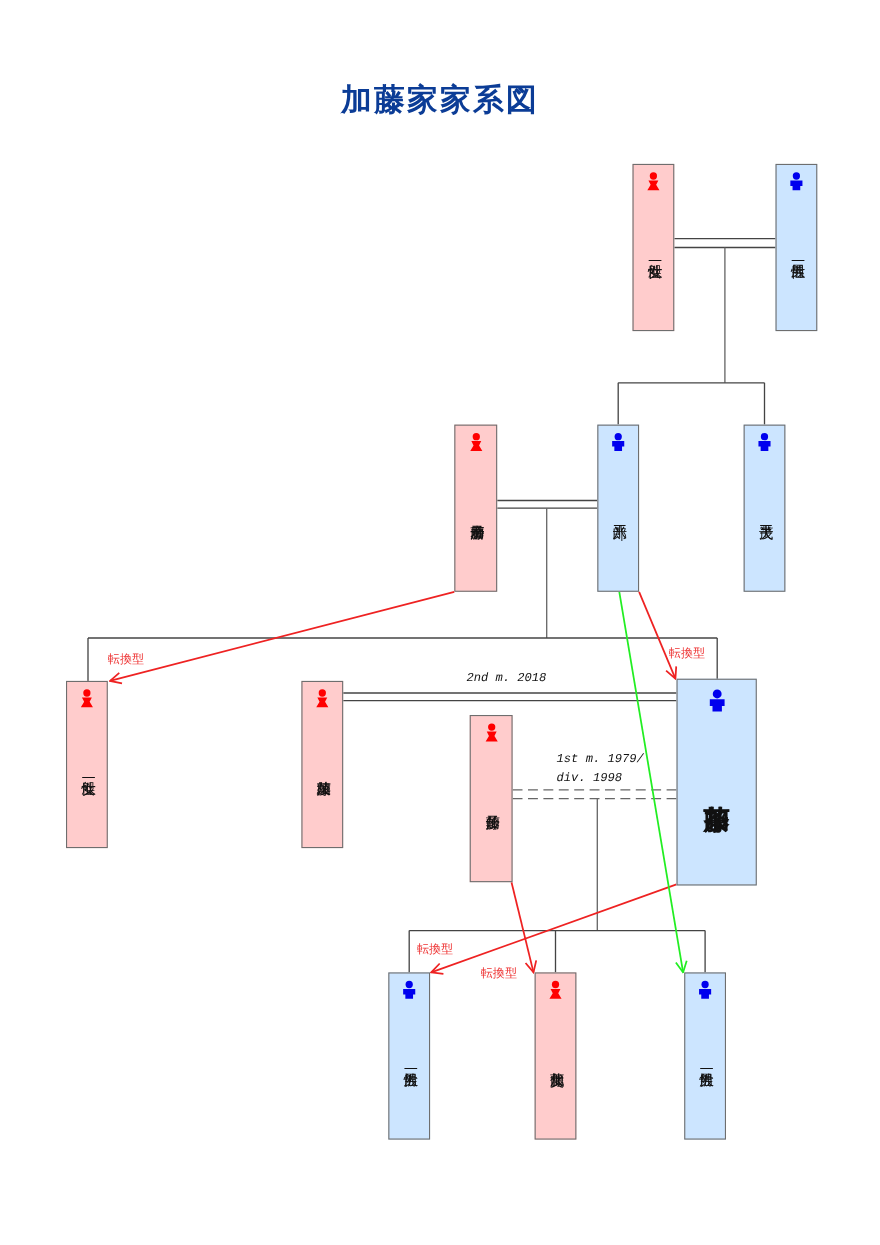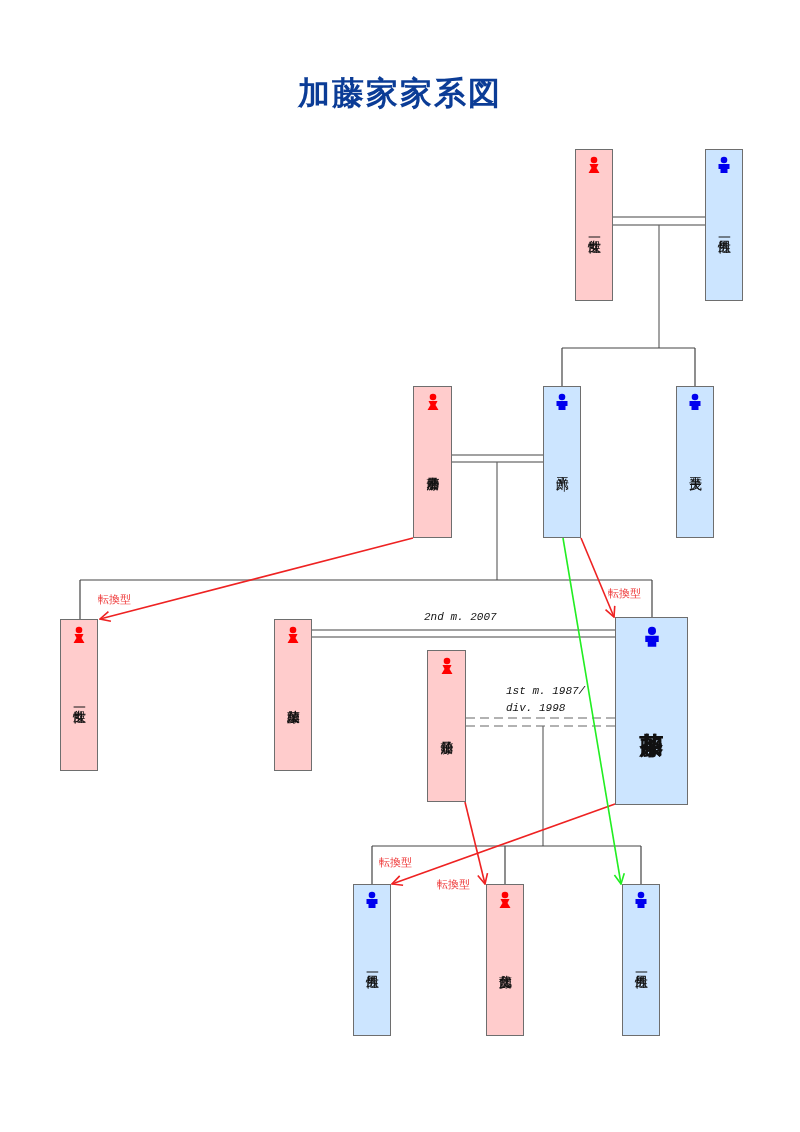--- a/index.html
+++ b/index.html
@@ -1,19 +1,19 @@
 <!DOCTYPE html>
 <html><head>
 <meta charset="utf-8">
 <style>
   html, body { margin: 0; padding: 0; background: #ffffff; }
   body { width: 800px; height: 1132px; position: relative; overflow: hidden;
          font-family: "DejaVu Sans", sans-serif; }
   #title { position: absolute; left: 0; top: 72px; width: 800px; text-align: center;
-           font-family: "DejaVu Serif", serif; font-weight: bold; font-size: 32px;
+           font-family: "DejaVu Serif", serif; font-weight: bold; font-size: 28px;
            color: #0b3c96; letter-spacing: 2px; }
   svg#diagram { position: absolute; left: 0; top: 0; }
   .node { position: absolute; box-sizing: border-box; border: 1.5px solid #6e6e6e; }
   .node.female { background: #ffcccc; }
   .node.male { background: #cce5ff; }
   .node .icon { position: absolute; left: 50%; top: 6px; transform: translateX(-50%); }
   .node .name { position: absolute; left: 0; width: 100%; text-align: center;
                 writing-mode: vertical-rl; text-orientation: upright;
                 font-family: "DejaVu Sans", sans-serif; font-size: 13px; color: #111;
                 display: flex; justify-content: center; align-items: center; }
@@ -158,15 +158,15 @@
         <path d="M1.5,8 h11 v5 h-2 v4 h-7 v-4 h-2z" fill="#0000ee"></path>
       </svg></span>
   <span class="name" style="top:30px;height:100px;">一般男性</span>
 </div>
 
 <div class="lbl red" style="left:98px;top:592px;">転換型</div>
 <div class="lbl red" style="left:608px;top:586px;">転換型</div>
 <div class="lbl red" style="left:379px;top:855px;">転換型</div>
 <div class="lbl red" style="left:437px;top:877px;">転換型</div>
 
-<div class="lbl it" style="left:424px;top:608px;">2nd m. 2007</div>
-<div class="lbl it" style="left:506px;top:682px;">1st m. 1987/</div>
+<div class="lbl it" style="left:424px;top:608px;">2nd m. 2018</div>
+<div class="lbl it" style="left:506px;top:682px;">1st m. 1979/</div>
 <div class="lbl it" style="left:506px;top:699px;">div. 1998</div>
 
 </body></html>

